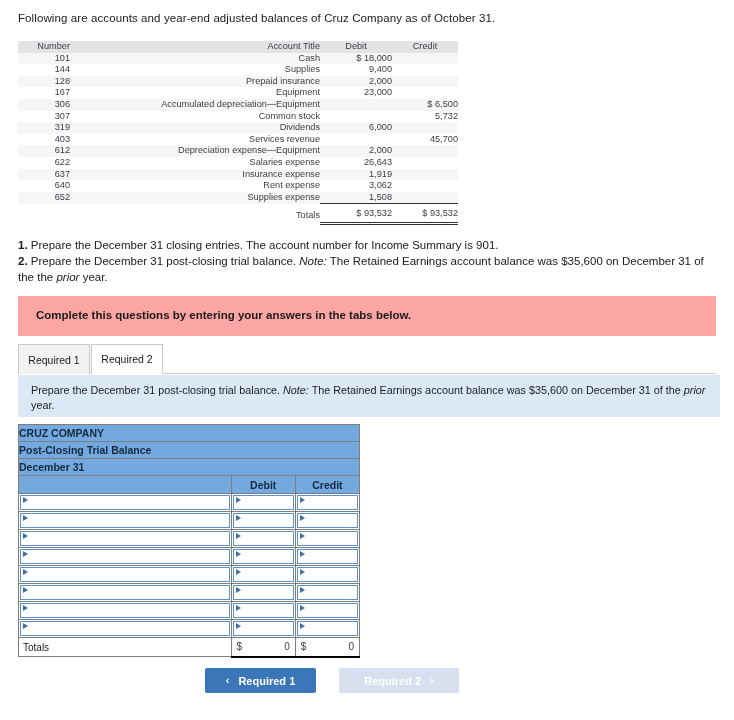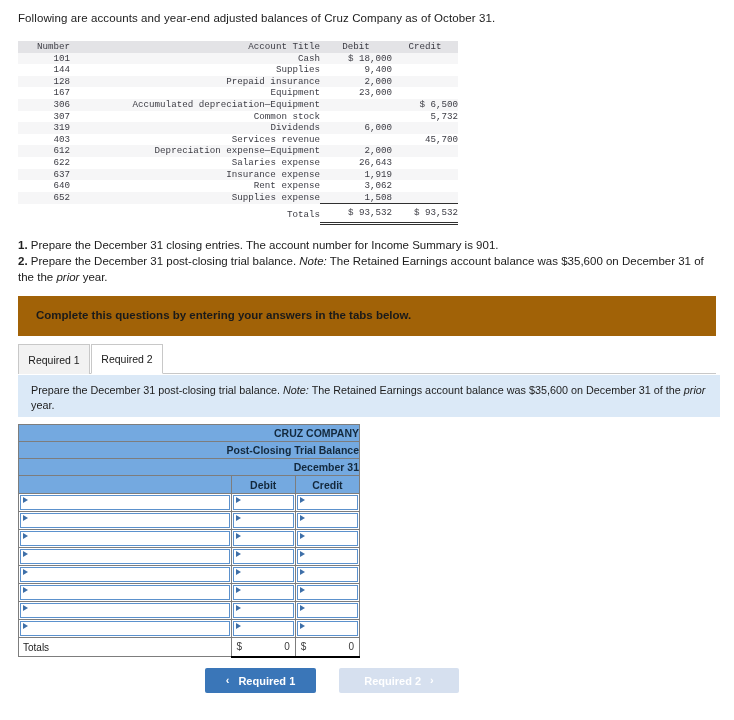--- a/index.html
+++ b/index.html
@@ -18,21 +18,21 @@
     position: absolute; left: 18px; top: 12px;
     font-size: 11.5px; color: #202020; letter-spacing: .1px;
     white-space: nowrap;
   }
 
   
   .tb {
     position: absolute; left: 18px; top: 41px;
     width: 440px;
     border-collapse: collapse;
-    font-family: Liberation Mono, monospace;
+    font-family: Liberation Sans, sans-serif;
     font-size: 9.2px;
     color: #3c3c44;
   }
   .tb th, .tb td { padding: 0; height: 11.6px; line-height: 11.6px; font-weight: normal; }
   .tb thead th { background: #e3e3e6; color: #3c3c44; }
   .tb tbody tr:nth-child(odd) { background: #f6f6f7; }
   .tb tbody tr:nth-child(even) { background: #ffffff; }
   .c-num   { width: 52px;  text-align: right; padding-right: 6px; }
   .c-title { width: 250px; text-align: right;  padding-left: 10px; }
   .c-deb   { width: 72px;  text-align: right; padding-right: 10px; }
@@ -51,21 +51,21 @@
     position: absolute; left: 18px; top: 237px; width: 700px;
     font-size: 11.5px; line-height: 16px; color: #202020;
   }
   .reqs b { font-weight: bold; }
   .reqs i { font-style: italic; }
 
   
   .banner {
     position: absolute; left: 18px; top: 296px;
     width: 698px; height: 40px;
-    background: #a16207;
+    background: #fca5a5;
   }
   .banner span {
     position: absolute; left: 18px; top: 13px;
     font-size: 11.5px; font-weight: bold; color: #1a1a1a;
   }
 
   
   .tabs {
     position: absolute; left: 18px; top: 344px;
     width: 698px; height: 30px;
@@ -106,21 +106,21 @@
     font-size: 10px;
   }
   .grid td {
     border: 1px solid #7d7d7d;
     padding: 0; height: 18px;
   }
   .grid .bluerow td {
     background: #74a9e0;
     color: #13293d;
     font-weight: bold;
-    text-align: right;
+    text-align: left;
     font-size: 10.5px;
     height: 17px;
   }
   .grid .colhdr td {
     background: #74a9e0;
     color: #13293d;
     font-weight: bold;
     text-align: center;
     font-size: 10.5px;
     height: 18px;

